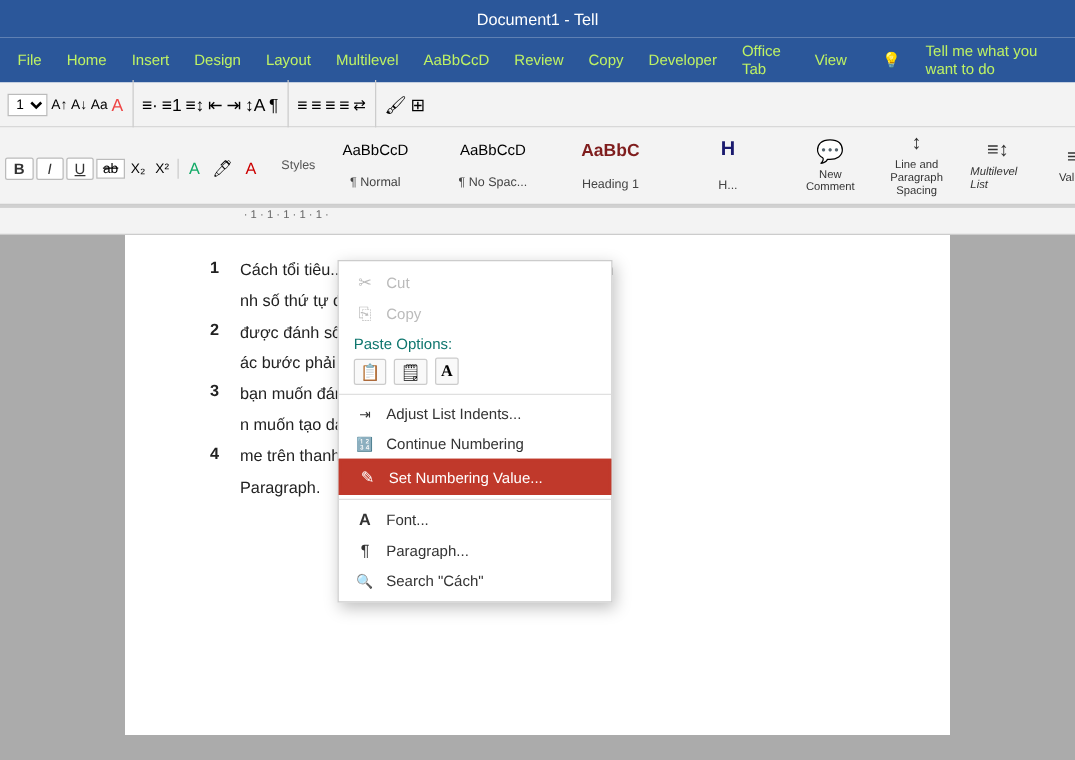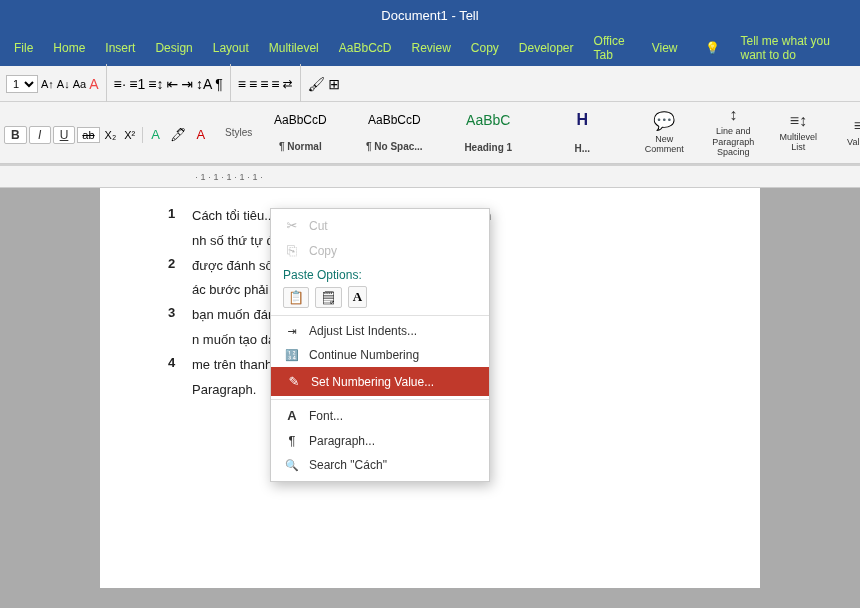--- a/index.html
+++ b/index.html
@@ -57,21 +57,20 @@
     }
 
     .style-item .style-preview {
       font-size: 11px;
       font-weight: normal;
     }
     .style-item .style-label {
       font-size: 10px;
       color: #444;
       margin-top: 14px;
-      font-weight: bold;
     }
 
     .ribbon-btn {
       display: flex;
       flex-direction: column;
       align-items: center;
       justify-content: center;
       padding: 4px 8px;
       min-width: 60px;
       height: 52px;
@@ -311,21 +310,21 @@
       <div style="display:flex; align-items:center; gap:14px;">
         <div class="style-item">
           <span class="style-preview" style="font-size:12px;">AaBbCcD</span>
           <span class="style-label">¶ Normal</span>
         </div>
         <div class="style-item">
           <span class="style-preview" style="font-size:12px;">AaBbCcD</span>
           <span class="style-label">¶ No Spac...</span>
         </div>
         <div class="style-item">
-          <span class="style-preview" style="font-size:14px; font-weight:normal; color:#15803d;">AaBbC</span>
+          <span class="style-preview" style="font-size:14px; font-weight:bold; color:#7f1d1d;">AaBbC</span>
           <span class="style-label">Heading 1</span>
         </div>
         <div class="style-item">
           <span class="style-preview" style="font-size:16px; font-weight:bold; color:#1a1a6e;">H</span>
           <span class="style-label">H...</span>
         </div>
       </div>
 
       <div class="ribbon-divider" style="margin:4px 6px;"></div>
 
@@ -336,33 +335,33 @@
 
       <div class="ribbon-divider" style="margin:4px 2px;"></div>
 
       <div class="ribbon-btn" style="min-width:70px;">
         <span class="icon" style="font-size:16px;">↕</span>
         <span style="font-size:9px; text-align:center; line-height:1.2;">Line and Paragraph Spacing</span>
       </div>
 
       <div class="ribbon-btn">
         <span class="icon" style="font-size:16px;">≡↕</span>
-        <span style="font-size:9px; text-align:center;">Multilevel List</span>
+        <span style="font-size:9px; font-style:italic;">Multilevel List</span>
       </div>
 
       <div class="ribbon-btn">
         <span class="icon" style="font-size:16px;">≡</span>
         <span style="font-size:9px;">Value</span>
       </div>
     </div>
   </div>
 
   <div class="doc-area" style="background:#ababab; flex:1; position:relative; overflow:hidden;">
 
-    <div class="ruler" style="background:#f3f3f3; height:22px; display:flex; align-items:center; padding:0 0 0 195px; font-size:9px; color:#666; border-bottom:1px solid #ccc;">
+    <div class="ruler" style="background:#f3f3f3; height:22px; display:flex; align-items:flex-start; padding:0 0 0 195px; font-size:9px; color:#666; border-bottom:1px solid #ccc;">
       <span>· 1 · 1 · 1 · 1 · 1 ·</span>
     </div>
 
     <div class="page" style="background:white; width:660px; margin:0 auto; min-height:400px; padding:16px 20px 16px 60px; position:relative;">
 
       <div class="list-item-row">
         <span class="list-num">1</span>
         <span class="viet-text">Cách tổi tiêu... cũng là cách được sử dụng phổ biến</span>
       </div>
       <div class="list-item-row">

